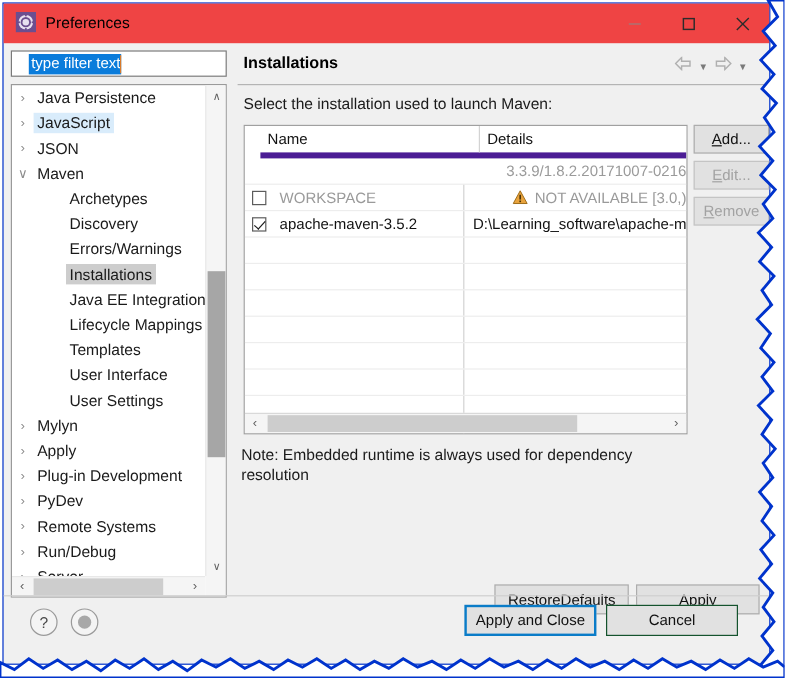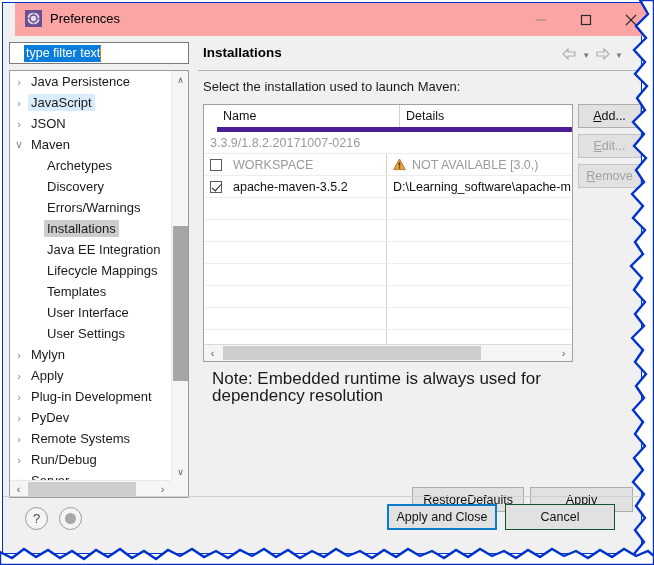--- a/index.html
+++ b/index.html
@@ -24,24 +24,24 @@
     width: 640px;
     height: 552px;
     background: #f0f0f0;
     border: 1px solid #0033cc;
     box-sizing: border-box;
   }
 
   
   .titlebar {
     position: absolute;
-    left: 12px; top: 0;
+    left: 0; top: 0;
     width: 100%;
     height: 33px;
-    background: #fca5a5;
+    background: #ef4444;
     box-sizing: border-box;
   }
   .title-left {
     position: absolute;
     left: 10px; top: 7px;
     display: flex;
     align-items: center;
     gap: 8px;
   }
   .app-icon {
@@ -147,21 +147,21 @@
   .tree-label {
     padding: 0 3px;
     line-height: 17px;
   }
   .tree-item.sel-blue .tree-label {
     background: #d9ecfb;
   }
   .tree-item.sel-gray .tree-label {
     background: #cdcdcd;
   }
-  .tree-item.child { padding-left: 34px; }
+  .tree-item.child { padding-left: 45px; }
 
   
   .vscroll {
     position: absolute;
     right: 0; top: 0;
     width: 17px;
     bottom: 17px;
     background: #f5f5f5;
     border-left: 1px solid #e8e8e8;
     box-sizing: border-box;
@@ -287,21 +287,21 @@
   .td {
     font-size: 12.5px;
     display: flex;
     align-items: center;
     height: 100%;
     box-sizing: border-box;
     white-space: nowrap;
     overflow: hidden;
   }
   .td.c1 { width: 183px; border-right: 1px solid #d3d3d3; padding-left: 6px; }
-  .td.c2 { flex: 1; padding-left: 6px; }
+  .td.c2 { flex: 1; padding-left: 6px; justify-content: flex-end; }
   .cbx {
     width: 12px; height: 12px;
     border: 1px solid #5c5c5c;
     background: #fff;
     box-sizing: border-box;
     position: relative;
     flex: 0 0 12px;
     margin-right: 11px;
   }
   .cbx.checked::after {
@@ -332,23 +332,23 @@
   }
   .ths-thumb {
     position: absolute;
     left: 19px; top: 1px;
     width: 258px; height: 14px;
     background: #cdcdcd;
   }
 
   .note {
     position: absolute;
-    left: 14px; top: 328px;
+    left: 3px; top: 328px;
     width: 340px;
-    font-size: 17px;
+    font-size: 13px;
     color: #1a1a1a;
     line-height: 17px;
   }
 
   
   .side-buttons {
     position: absolute;
     left: 380px; top: 62px;
     width: 63px;
   }

